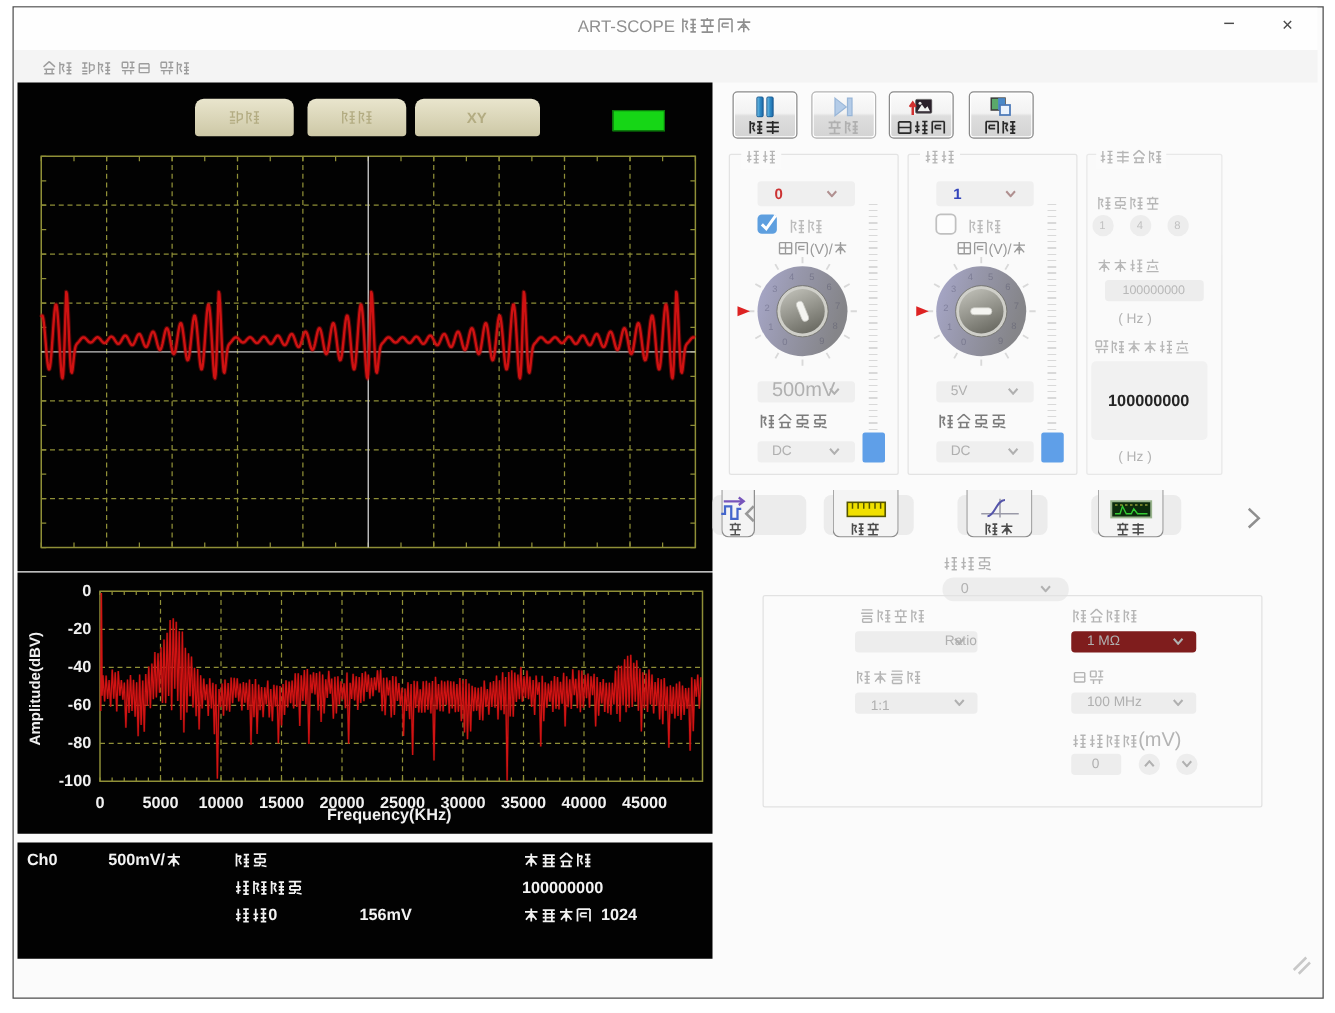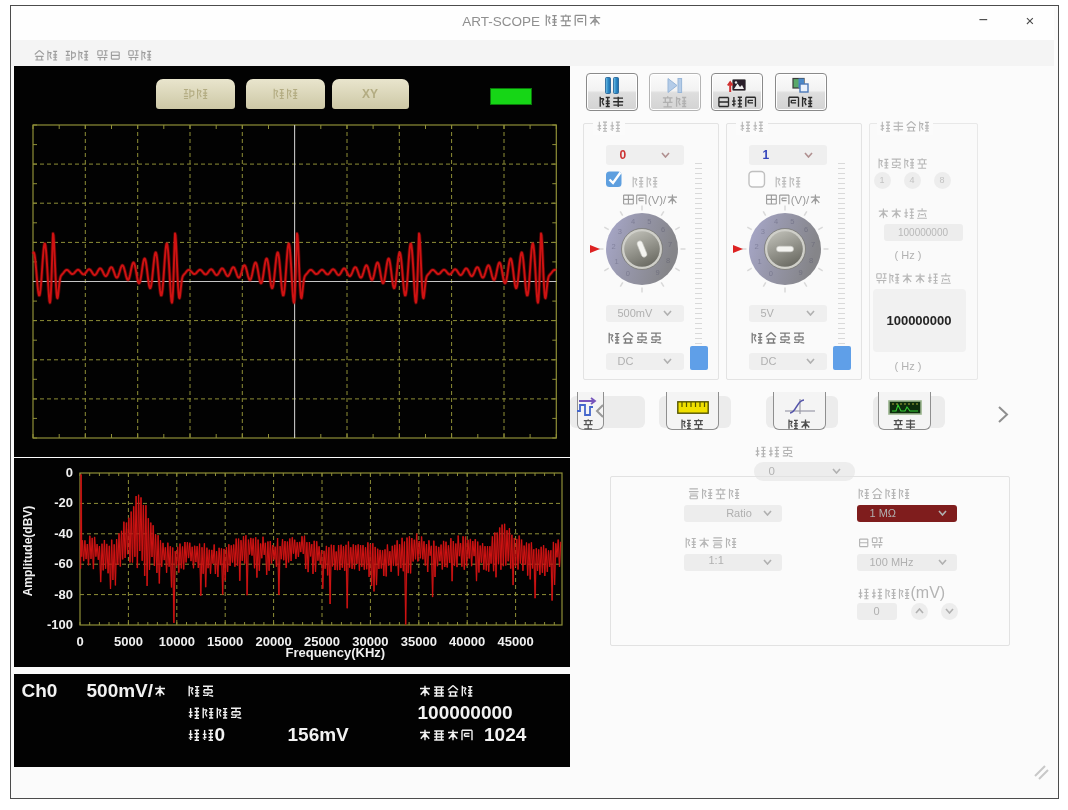--- a/index.html
+++ b/index.html
@@ -40,21 +40,21 @@
         </svg>
       </div>
     </div>
 <div style="position:absolute;left:235.0px;top:73.0px;width:79.0px;height:30.0px;background:linear-gradient(#e9e5cd,#cdc8a6);border-radius:7px 7px 3px 3px;">
       <div style="width:100%;height:100%;display:flex;align-items:center;justify-content:center">
         <svg style="vertical-align:middle;margin-top:0px" width="27" height="13" viewBox="0 0 27 13">
           <path d="M2.2 1.7L2.2 11.8M2.2 3.7L5.8 3.7M5.8 3.7L4.1 7.0M4.1 7.0L5.8 10.1M7.7 2.5L11.8 2.5M7.7 6.1L11.8 6.1M9.7 2.5L9.7 11.5M7.7 11.5L11.8 11.5M7.7 8.5L11.8 8.5M15.6 1.7L15.6 11.8M15.6 3.7L19.2 3.7M19.2 3.7L17.5 7.0M17.5 7.0L19.2 10.1M21.1 2.5L25.2 2.5M21.1 6.1L25.2 6.1M23.2 2.5L23.2 11.5M21.1 11.5L25.2 11.5M21.1 8.5L25.2 8.5" stroke="#b3ac82" stroke-width="1.14" fill="none" stroke-linecap="butt"></path>
         </svg>
       </div>
     </div>
-<div style="position:absolute;left:321.0px;top:73.0px;width:77px;height:30.0px;background:linear-gradient(#e9e5cd,#cdc8a6);border-radius:7px 7px 3px 3px;">
+<div style="position:absolute;left:321.0px;top:73.0px;width:100px;height:30.0px;background:linear-gradient(#e9e5cd,#cdc8a6);border-radius:7px 7px 3px 3px;">
       <div style="width:100%;height:100%;display:flex;align-items:center;justify-content:center">
         <span style="color:#b3ac82;font-size:12px;font-weight:bold">XY</span>
       </div>
     </div>
 <div style="position:absolute;left:479.0px;top:82.0px;width:42.0px;height:17.0px;background:#16d616;border:1px solid #0a7a0a;"></div>
 <div style="position:absolute;left:3.0px;top:452.0px;width:556.0px;height:209.0px;background:#020202;"></div>
 <svg style="position:absolute;left:3px;top:452px" width="556" height="209" viewBox="0 0 556 209">
 <path d="M114.4 15.0L114.4 167.0M162.8 15.0L162.8 167.0M211.2 15.0L211.2 167.0M259.6 15.0L259.6 167.0M308.0 15.0L308.0 167.0M356.4 15.0L356.4 167.0M404.8 15.0L404.8 167.0M453.2 15.0L453.2 167.0M501.6 15.0L501.6 167.0M66.0 45.4L548.0 45.4M66.0 75.8L548.0 75.8M66.0 106.2L548.0 106.2M66.0 136.6L548.0 136.6" stroke="#8f8f37" stroke-width="1" fill="none" stroke-dasharray="4 3"></path>
 <path d="M66.0 164.0L66.0 167.0M66.0 15.0L66.0 18.0M75.7 164.0L75.7 167.0M75.7 15.0L75.7 18.0M85.4 164.0L85.4 167.0M85.4 15.0L85.4 18.0M95.0 164.0L95.0 167.0M95.0 15.0L95.0 18.0M104.7 164.0L104.7 167.0M104.7 15.0L104.7 18.0M114.4 164.0L114.4 167.0M114.4 15.0L114.4 18.0M124.1 164.0L124.1 167.0M124.1 15.0L124.1 18.0M133.8 164.0L133.8 167.0M133.8 15.0L133.8 18.0M143.4 164.0L143.4 167.0M143.4 15.0L143.4 18.0M153.1 164.0L153.1 167.0M153.1 15.0L153.1 18.0M162.8 164.0L162.8 167.0M162.8 15.0L162.8 18.0M172.5 164.0L172.5 167.0M172.5 15.0L172.5 18.0M182.2 164.0L182.2 167.0M182.2 15.0L182.2 18.0M191.8 164.0L191.8 167.0M191.8 15.0L191.8 18.0M201.5 164.0L201.5 167.0M201.5 15.0L201.5 18.0M211.2 164.0L211.2 167.0M211.2 15.0L211.2 18.0M220.9 164.0L220.9 167.0M220.9 15.0L220.9 18.0M230.6 164.0L230.6 167.0M230.6 15.0L230.6 18.0M240.2 164.0L240.2 167.0M240.2 15.0L240.2 18.0M249.9 164.0L249.9 167.0M249.9 15.0L249.9 18.0M259.6 164.0L259.6 167.0M259.6 15.0L259.6 18.0M269.3 164.0L269.3 167.0M269.3 15.0L269.3 18.0M279.0 164.0L279.0 167.0M279.0 15.0L279.0 18.0M288.6 164.0L288.6 167.0M288.6 15.0L288.6 18.0M298.3 164.0L298.3 167.0M298.3 15.0L298.3 18.0M308.0 164.0L308.0 167.0M308.0 15.0L308.0 18.0M317.7 164.0L317.7 167.0M317.7 15.0L317.7 18.0M327.4 164.0L327.4 167.0M327.4 15.0L327.4 18.0M337.0 164.0L337.0 167.0M337.0 15.0L337.0 18.0M346.7 164.0L346.7 167.0M346.7 15.0L346.7 18.0M356.4 164.0L356.4 167.0M356.4 15.0L356.4 18.0M366.1 164.0L366.1 167.0M366.1 15.0L366.1 18.0M375.8 164.0L375.8 167.0M375.8 15.0L375.8 18.0M385.4 164.0L385.4 167.0M385.4 15.0L385.4 18.0M395.1 164.0L395.1 167.0M395.1 15.0L395.1 18.0M404.8 164.0L404.8 167.0M404.8 15.0L404.8 18.0M414.5 164.0L414.5 167.0M414.5 15.0L414.5 18.0M424.2 164.0L424.2 167.0M424.2 15.0L424.2 18.0M433.8 164.0L433.8 167.0M433.8 15.0L433.8 18.0M443.5 164.0L443.5 167.0M443.5 15.0L443.5 18.0M453.2 164.0L453.2 167.0M453.2 15.0L453.2 18.0M462.9 164.0L462.9 167.0M462.9 15.0L462.9 18.0M472.6 164.0L472.6 167.0M472.6 15.0L472.6 18.0M482.2 164.0L482.2 167.0M482.2 15.0L482.2 18.0M491.9 164.0L491.9 167.0M491.9 15.0L491.9 18.0M501.6 164.0L501.6 167.0M501.6 15.0L501.6 18.0M511.3 164.0L511.3 167.0M511.3 15.0L511.3 18.0M521.0 164.0L521.0 167.0M521.0 15.0L521.0 18.0M530.6 164.0L530.6 167.0M530.6 15.0L530.6 18.0M540.3 164.0L540.3 167.0M540.3 15.0L540.3 18.0" stroke="#8f8f37" stroke-width="1" fill="none"></path>
 <rect x="66.0" y="15.0" width="482.0" height="152.0" fill="none" stroke="#8f8f37" stroke-width="1.2"></rect>
@@ -71,22 +71,22 @@
       <text x="162.8" y="188" text-anchor="middle" fill="#f0f0f0" font-size="13" font-weight="bold" font-family="Liberation Sans">10000</text>
       <text x="211.2" y="188" text-anchor="middle" fill="#f0f0f0" font-size="13" font-weight="bold" font-family="Liberation Sans">15000</text>
       <text x="259.6" y="188" text-anchor="middle" fill="#f0f0f0" font-size="13" font-weight="bold" font-family="Liberation Sans">20000</text>
       <text x="308.0" y="188" text-anchor="middle" fill="#f0f0f0" font-size="13" font-weight="bold" font-family="Liberation Sans">25000</text>
       <text x="356.4" y="188" text-anchor="middle" fill="#f0f0f0" font-size="13" font-weight="bold" font-family="Liberation Sans">30000</text>
       <text x="404.8" y="188" text-anchor="middle" fill="#f0f0f0" font-size="13" font-weight="bold" font-family="Liberation Sans">35000</text>
       <text x="453.2" y="188" text-anchor="middle" fill="#f0f0f0" font-size="13" font-weight="bold" font-family="Liberation Sans">40000</text>
       <text x="501.6" y="188" text-anchor="middle" fill="#f0f0f0" font-size="13" font-weight="bold" font-family="Liberation Sans">45000</text>
 <text x="18" y="93" text-anchor="middle" fill="#f0f0f0" font-size="12" font-weight="bold" font-family="Liberation Sans" transform="rotate(-90 18 93)">Amplitude(dBV)</text>
 </svg>
-<div style="position:absolute;left:275px;top:637.0px;white-space:nowrap;"><span style="color:#f0f0f0;font-size:13px;font-weight:bold">Frequency(KHz)</span></div>
-<div style="position:absolute;left:3px;top:668px;width:556px;height:93px;background:#020202;color:#f2f2f2;font-size:19px;font-weight:bold">
+<div style="position:absolute;left:251px;top:637.0px;white-space:nowrap;"><span style="color:#f0f0f0;font-size:13px;font-weight:bold">Frequency(KHz)</span></div>
+<div style="position:absolute;left:3px;top:668px;width:556px;height:93px;background:#020202;color:#f2f2f2;font-size:13px;font-weight:bold">
       <div style="position:absolute;left:8px;top:6px;white-space:nowrap"><span>Ch0</span></div>
       <div style="position:absolute;left:73px;top:6px;white-space:nowrap"><span>500mV/</span><svg style="vertical-align:middle;margin-top:0px" width="14" height="14" viewBox="0 0 14 14">
           <path d="M2.0 4.5L12.0 4.5M7.0 1.8L7.0 12.2M7.0 5.5L2.8 10.8M7.0 5.5L11.2 10.8M4.5 8.5L9.5 8.5" stroke="#f2f2f2" stroke-width="1.40" fill="none" stroke-linecap="butt"></path>
         </svg></div>
       <div style="position:absolute;left:173px;top:6px;white-space:nowrap"><svg style="vertical-align:middle;margin-top:0px" width="28" height="14" viewBox="0 0 28 14">
           <path d="M2.2 1.8L2.2 12.2M2.2 3.9L6.0 3.9M6.0 3.9L4.2 7.2M4.2 7.2L6.0 10.5M8.0 2.6L12.2 2.6M8.0 6.4L12.2 6.4M10.1 2.6L10.1 12.0M8.0 12.0L12.2 12.0M8.0 8.9L12.2 8.9M16.0 2.2L26.0 2.2M21.0 2.2L21.0 5.8M17.0 5.8L25.0 5.8M17.0 5.8L17.0 8.9M25.0 5.8L25.0 8.9M17.0 8.9L25.0 8.9M16.0 11.4L21.0 11.4M21.0 11.4L21.0 8.9M22.2 11.4L26.2 12.2" stroke="#f2f2f2" stroke-width="1.40" fill="none" stroke-linecap="butt"></path>
         </svg></div>
       <div style="position:absolute;left:404px;top:6px;white-space:nowrap"><svg style="vertical-align:middle;margin-top:0px" width="56" height="14" viewBox="0 0 56 14">
           <path d="M2.0 4.5L12.0 4.5M7.0 1.8L7.0 12.2M7.0 5.5L2.8 10.8M7.0 5.5L11.2 10.8M4.5 8.5L9.5 8.5M16.2 3.0L25.8 3.0M16.2 6.0L25.8 6.0M16.2 9.0L25.8 9.0M18.5 3.0L18.5 12.6M23.5 3.0L23.5 12.6M16.2 12.0L25.8 12.0M35.0 1.4L30.0 6.0M35.0 1.4L40.0 6.0M30.6 8.0L39.4 8.0M32.5 8.0L32.5 12.0M37.5 8.0L37.5 12.0M30.6 12.0L39.4 12.0M44.3 1.8L44.3 12.2M44.3 3.9L48.0 3.9M48.0 3.9L46.3 7.2M46.3 7.2L48.0 10.5M50.0 2.6L54.3 2.6M50.0 6.4L54.3 6.4M52.1 2.6L52.1 12.0M50.0 12.0L54.3 12.0M50.0 8.9L54.3 8.9" stroke="#f2f2f2" stroke-width="1.40" fill="none" stroke-linecap="butt"></path>
         </svg></div>
@@ -216,21 +216,21 @@
       <text x="80.0" y="62.1" text-anchor="middle" font-size="7.5" fill="rgba(60,60,90,0.3)" font-family="Liberation Sans">8</text>
       <text x="69.5" y="74.4" text-anchor="middle" font-size="7.5" fill="rgba(60,60,90,0.3)" font-family="Liberation Sans">9</text>
 <circle cx="54" cy="48" r="20.5" fill="#cfcfc9" stroke="#70706a" stroke-width="0.7"></circle>
 <circle cx="54" cy="48" r="17.8" fill="url(#ki631)"></circle>
 <g transform="rotate(-22.0 54 48)">
         <rect x="51.2" y="39.5" width="5.6" height="17" rx="2.8" fill="#f4f4f0" stroke="#c8c8c2" stroke-width="0.6"></rect>
       </g>
 </svg>
 <div style="position:absolute;left:595.0px;top:299.0px;width:78.0px;height:17.0px;background:#efefef;border-radius:3px;">
       <div style="position:absolute;left:0;top:0;width:100%;height:100%;display:flex;align-items:center;justify-content:flex-start;padding-left:12px;">
-        <span style="color:#b0b0b0;font-size:11px">500mV</span>
+        <span style="color:#b0b0b0;font-size:16px">500mV</span>
       </div>
       <div style="position:absolute;right:12px;top:50%;margin-top:-3px">
         <svg style="display:block" width="9" height="6" viewBox="0 0 9 6">
           <polyline points="1,1 4.5,5.0 8,1" fill="none" stroke="#b0b0b0" stroke-width="1.6"></polyline>
         </svg>
       </div>
     </div>
 <div style="position:absolute;left:596.0px;top:323.0px;white-space:nowrap;"><svg style="vertical-align:middle;margin-top:0px" width="56" height="14" viewBox="0 0 56 14">
         <path d="M2.2 1.8L2.2 12.2M2.2 3.9L6.0 3.9M6.0 3.9L4.2 7.2M4.2 7.2L6.0 10.5M8.0 2.6L12.2 2.6M8.0 6.4L12.2 6.4M10.1 2.6L10.1 12.0M8.0 12.0L12.2 12.0M8.0 8.9L12.2 8.9M21.0 1.4L16.0 6.0M21.0 1.4L26.0 6.0M16.6 8.0L25.4 8.0M18.5 8.0L18.5 12.0M23.5 8.0L23.5 12.0M16.6 12.0L25.4 12.0M30.0 2.2L40.0 2.2M35.0 2.2L35.0 5.8M31.0 5.8L39.0 5.8M31.0 5.8L31.0 8.9M39.0 5.8L39.0 8.9M31.0 8.9L39.0 8.9M30.0 11.4L35.0 11.4M35.0 11.4L35.0 8.9M36.2 11.4L40.2 12.2M44.0 2.2L54.0 2.2M49.0 2.2L49.0 5.8M45.0 5.8L53.0 5.8M45.0 5.8L45.0 8.9M53.0 5.8L53.0 8.9M45.0 8.9L53.0 8.9M44.0 11.4L49.0 11.4M49.0 11.4L49.0 8.9M50.3 11.4L54.3 12.2" stroke="#7c7c7c" stroke-width="1.30" fill="none" stroke-linecap="butt"></path>
       </svg></div>
@@ -400,21 +400,21 @@
         <svg style="display:block" width="9" height="6" viewBox="0 0 9 6">
           <polyline points="1,1 4.5,5.0 8,1" fill="none" stroke="#b2b2b2" stroke-width="1.6"></polyline>
         </svg>
       </div>
     </div>
 <div style="position:absolute;left:599.0px;top:470.0px;width:400.0px;height:170.0px;border:1px solid #e2e2e2;border-radius:2px;"></div>
 <div style="position:absolute;left:676.0px;top:478.0px;white-space:nowrap;"><svg style="vertical-align:middle;margin-top:0px" width="54" height="13" viewBox="0 0 54 13">
         <path d="M2.5 1.9L10.9 1.9M1.9 4.6L11.5 4.6M2.9 7.0L10.6 7.0M3.1 8.9L3.1 11.8M10.3 8.9L10.3 11.8M3.1 11.8L10.3 11.8M3.1 8.9L10.3 8.9M15.6 1.7L15.6 11.8M15.6 3.7L19.2 3.7M19.2 3.7L17.5 7.0M17.5 7.0L19.2 10.1M21.1 2.5L25.2 2.5M21.1 6.1L25.2 6.1M23.2 2.5L23.2 11.5M21.1 11.5L25.2 11.5M21.1 8.5L25.2 8.5M28.8 2.9L38.4 2.9M31.2 2.9L31.2 7.3M36.0 2.9L36.0 7.3M28.8 7.3L38.4 7.3M33.6 7.3L33.6 11.8M29.4 11.8L37.8 11.8M33.6 1.3L33.6 2.9M42.5 1.7L42.5 11.8M42.5 3.7L46.1 3.7M46.1 3.7L44.4 7.0M44.4 7.0L46.1 10.1M48.0 2.5L52.1 2.5M48.0 6.1L52.1 6.1M50.0 2.5L50.0 11.5M48.0 11.5L52.1 11.5M48.0 8.5L52.1 8.5" stroke="#b4b4b4" stroke-width="1.14" fill="none" stroke-linecap="butt"></path>
       </svg></div>
 <div style="position:absolute;left:673.0px;top:499.0px;width:98.0px;height:17.0px;background:#ededed;border-radius:3px;">
-      <div style="position:absolute;left:0;top:0;width:100%;height:100%;display:flex;align-items:center;justify-content:center;padding-left:13px;">
+      <div style="position:absolute;left:0;top:0;width:100%;height:100%;display:flex;align-items:center;justify-content:flex-end;padding-left:13px;">
         <span style="color:#b0b0b0;font-size:11px">Ratio</span>
       </div>
       <div style="position:absolute;right:10px;top:50%;margin-top:-3px">
         <svg style="display:block" width="9" height="6" viewBox="0 0 9 6">
           <polyline points="1,1 4.5,5.0 8,1" fill="none" stroke="#b0b0b0" stroke-width="1.6"></polyline>
         </svg>
       </div>
     </div>
 <div style="position:absolute;left:846.0px;top:478.0px;white-space:nowrap;"><svg style="vertical-align:middle;margin-top:0px" width="54" height="13" viewBox="0 0 54 13">
         <path d="M2.2 1.7L2.2 11.8M2.2 3.7L5.8 3.7M5.8 3.7L4.1 7.0M4.1 7.0L5.8 10.1M7.7 2.5L11.8 2.5M7.7 6.1L11.8 6.1M9.7 2.5L9.7 11.5M7.7 11.5L11.8 11.5M7.7 8.5L11.8 8.5M20.2 1.3L15.4 5.8M20.2 1.3L25.0 5.8M16.0 7.7L24.4 7.7M17.8 7.7L17.8 11.5M22.6 7.7L22.6 11.5M16.0 11.5L24.4 11.5M29.0 1.7L29.0 11.8M29.0 3.7L32.6 3.7M32.6 3.7L31.0 7.0M31.0 7.0L32.6 10.1M34.6 2.5L38.6 2.5M34.6 6.1L38.6 6.1M36.6 2.5L36.6 11.5M34.6 11.5L38.6 11.5M34.6 8.5L38.6 8.5M42.5 1.7L42.5 11.8M42.5 3.7L46.1 3.7M46.1 3.7L44.4 7.0M44.4 7.0L46.1 10.1M48.0 2.5L52.1 2.5M48.0 6.1L52.1 6.1M50.0 2.5L50.0 11.5M48.0 11.5L52.1 11.5M48.0 8.5L52.1 8.5" stroke="#b4b4b4" stroke-width="1.14" fill="none" stroke-linecap="butt"></path>
@@ -426,21 +426,21 @@
       <div style="position:absolute;right:10px;top:50%;margin-top:-3px">
         <svg style="display:block" width="9" height="6" viewBox="0 0 9 6">
           <polyline points="1,1 4.5,5.0 8,1" fill="none" stroke="#b0b0b0" stroke-width="1.6"></polyline>
         </svg>
       </div>
     </div>
 <div style="position:absolute;left:673.0px;top:527.0px;white-space:nowrap;"><svg style="vertical-align:middle;margin-top:0px" width="54" height="13" viewBox="0 0 54 13">
         <path d="M2.2 1.7L2.2 11.8M2.2 3.7L5.8 3.7M5.8 3.7L4.1 7.0M4.1 7.0L5.8 10.1M7.7 2.5L11.8 2.5M7.7 6.1L11.8 6.1M9.7 2.5L9.7 11.5M7.7 11.5L11.8 11.5M7.7 8.5L11.8 8.5M15.4 4.3L25.0 4.3M20.2 1.7L20.2 11.8M20.2 5.3L16.1 10.3M20.2 5.3L24.2 10.3M17.8 8.2L22.6 8.2M29.4 1.9L37.8 1.9M28.8 4.6L38.4 4.6M29.8 7.0L37.4 7.0M30.0 8.9L30.0 11.8M37.2 8.9L37.2 11.8M30.0 11.8L37.2 11.8M30.0 8.9L37.2 8.9M42.5 1.7L42.5 11.8M42.5 3.7L46.1 3.7M46.1 3.7L44.4 7.0M44.4 7.0L46.1 10.1M48.0 2.5L52.1 2.5M48.0 6.1L52.1 6.1M50.0 2.5L50.0 11.5M48.0 11.5L52.1 11.5M48.0 8.5L52.1 8.5" stroke="#b4b4b4" stroke-width="1.14" fill="none" stroke-linecap="butt"></path>
       </svg></div>
 <div style="position:absolute;left:673.0px;top:548.0px;width:98.0px;height:17.0px;background:#ededed;border-radius:3px;">
-      <div style="position:absolute;left:12px;top:0;width:100%;height:100%;display:flex;align-items:flex-start;justify-content:flex-start;padding-left:13px;">
+      <div style="position:absolute;left:0;top:0;width:100%;height:100%;display:flex;align-items:flex-end;justify-content:flex-start;padding-left:13px;">
         <span style="color:#b0b0b0;font-size:11px">1:1</span>
       </div>
       <div style="position:absolute;right:10px;top:50%;margin-top:-3px">
         <svg style="display:block" width="9" height="6" viewBox="0 0 9 6">
           <polyline points="1,1 4.5,5.0 8,1" fill="none" stroke="#b0b0b0" stroke-width="1.6"></polyline>
         </svg>
       </div>
     </div>
 <div style="position:absolute;left:846.0px;top:527.0px;white-space:nowrap;"><svg style="vertical-align:middle;margin-top:0px" width="27" height="13" viewBox="0 0 27 13">
         <path d="M2.6 3.1L10.8 3.1M2.6 3.1L2.6 10.6M10.8 3.1L10.8 10.6M2.6 10.6L10.8 10.6M2.6 6.7L10.8 6.7M15.4 1.9L19.9 1.9M15.4 1.9L15.4 6.5M15.4 6.5L19.9 6.5M19.9 1.9L19.9 6.5M21.6 1.9L25.6 1.9M23.5 1.9L23.5 6.5M21.6 6.5L25.6 6.5M15.1 8.9L25.2 8.9M17.8 8.9L17.8 12.1M22.6 8.9L22.6 12.1" stroke="#b4b4b4" stroke-width="1.14" fill="none" stroke-linecap="butt"></path>

